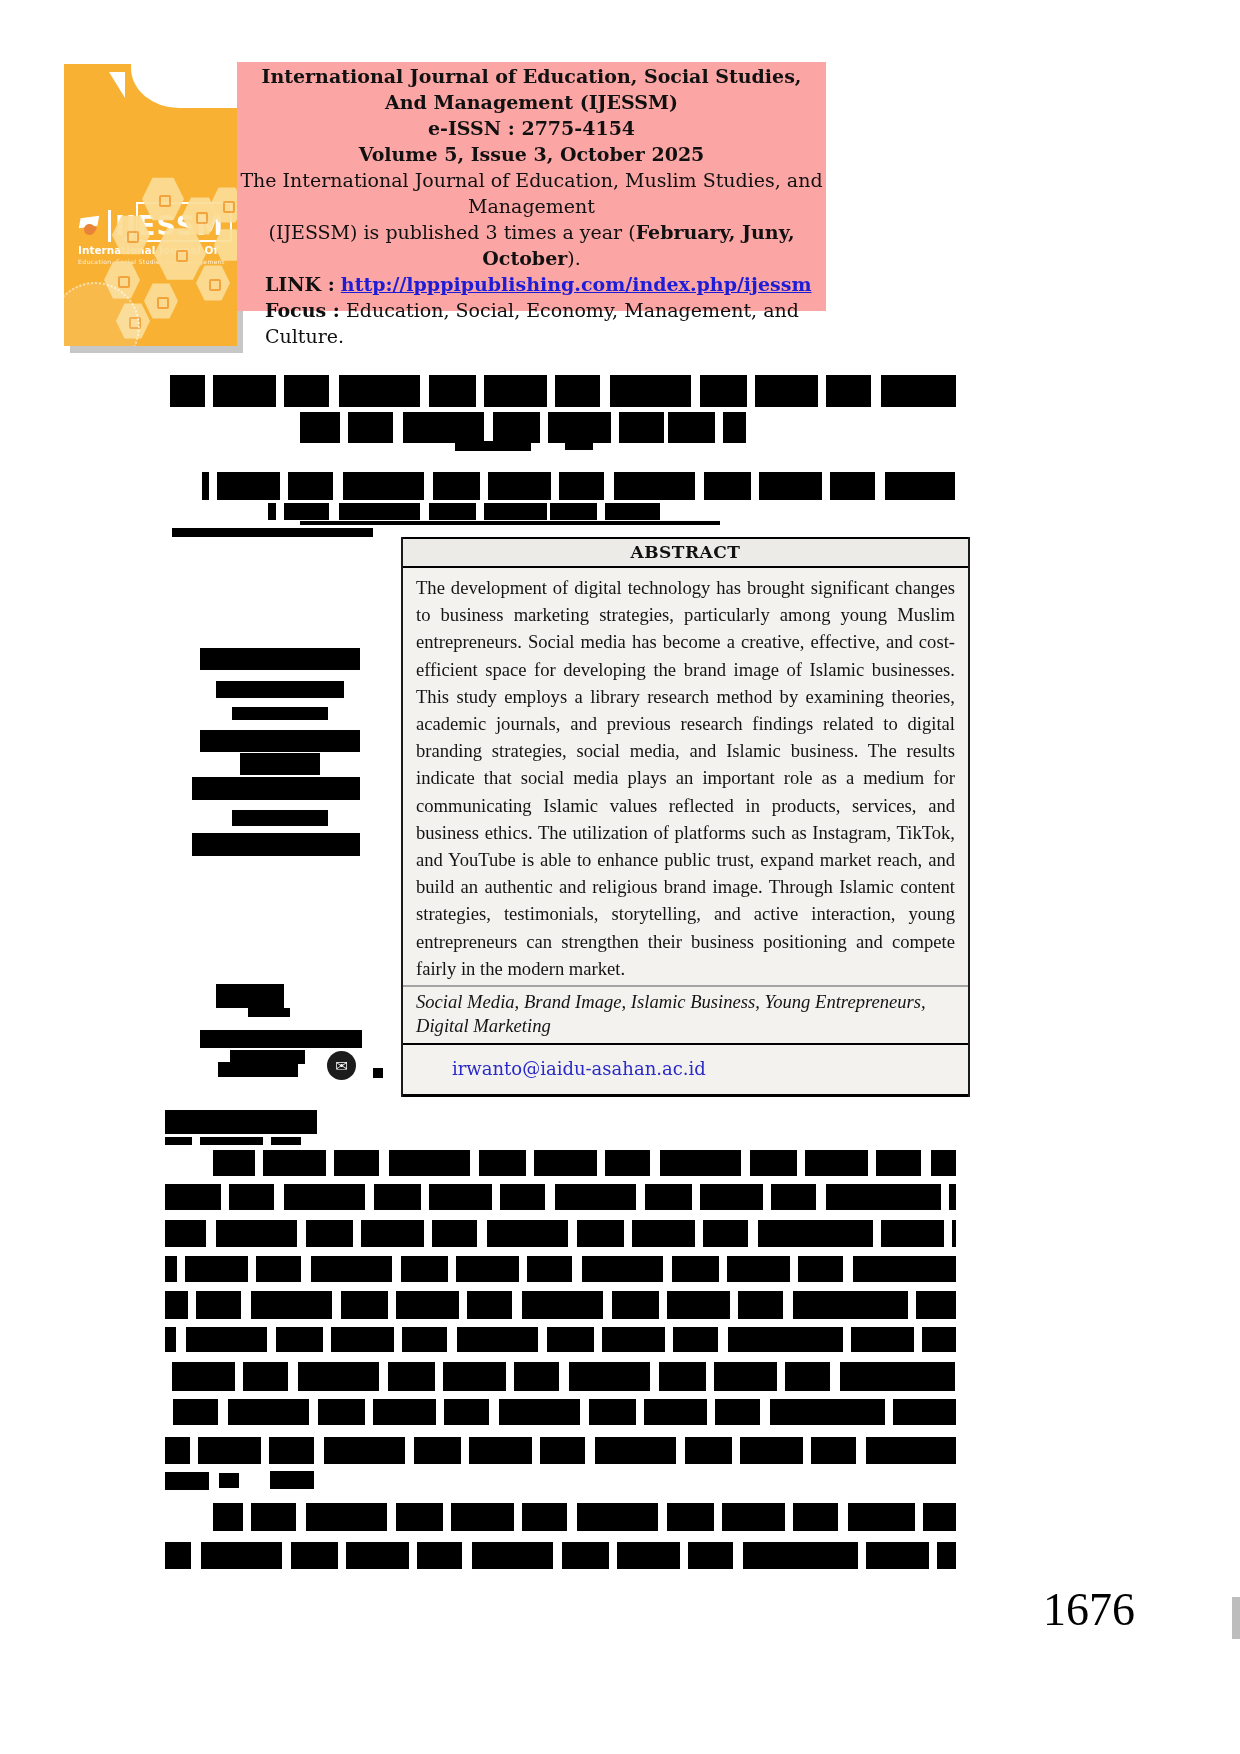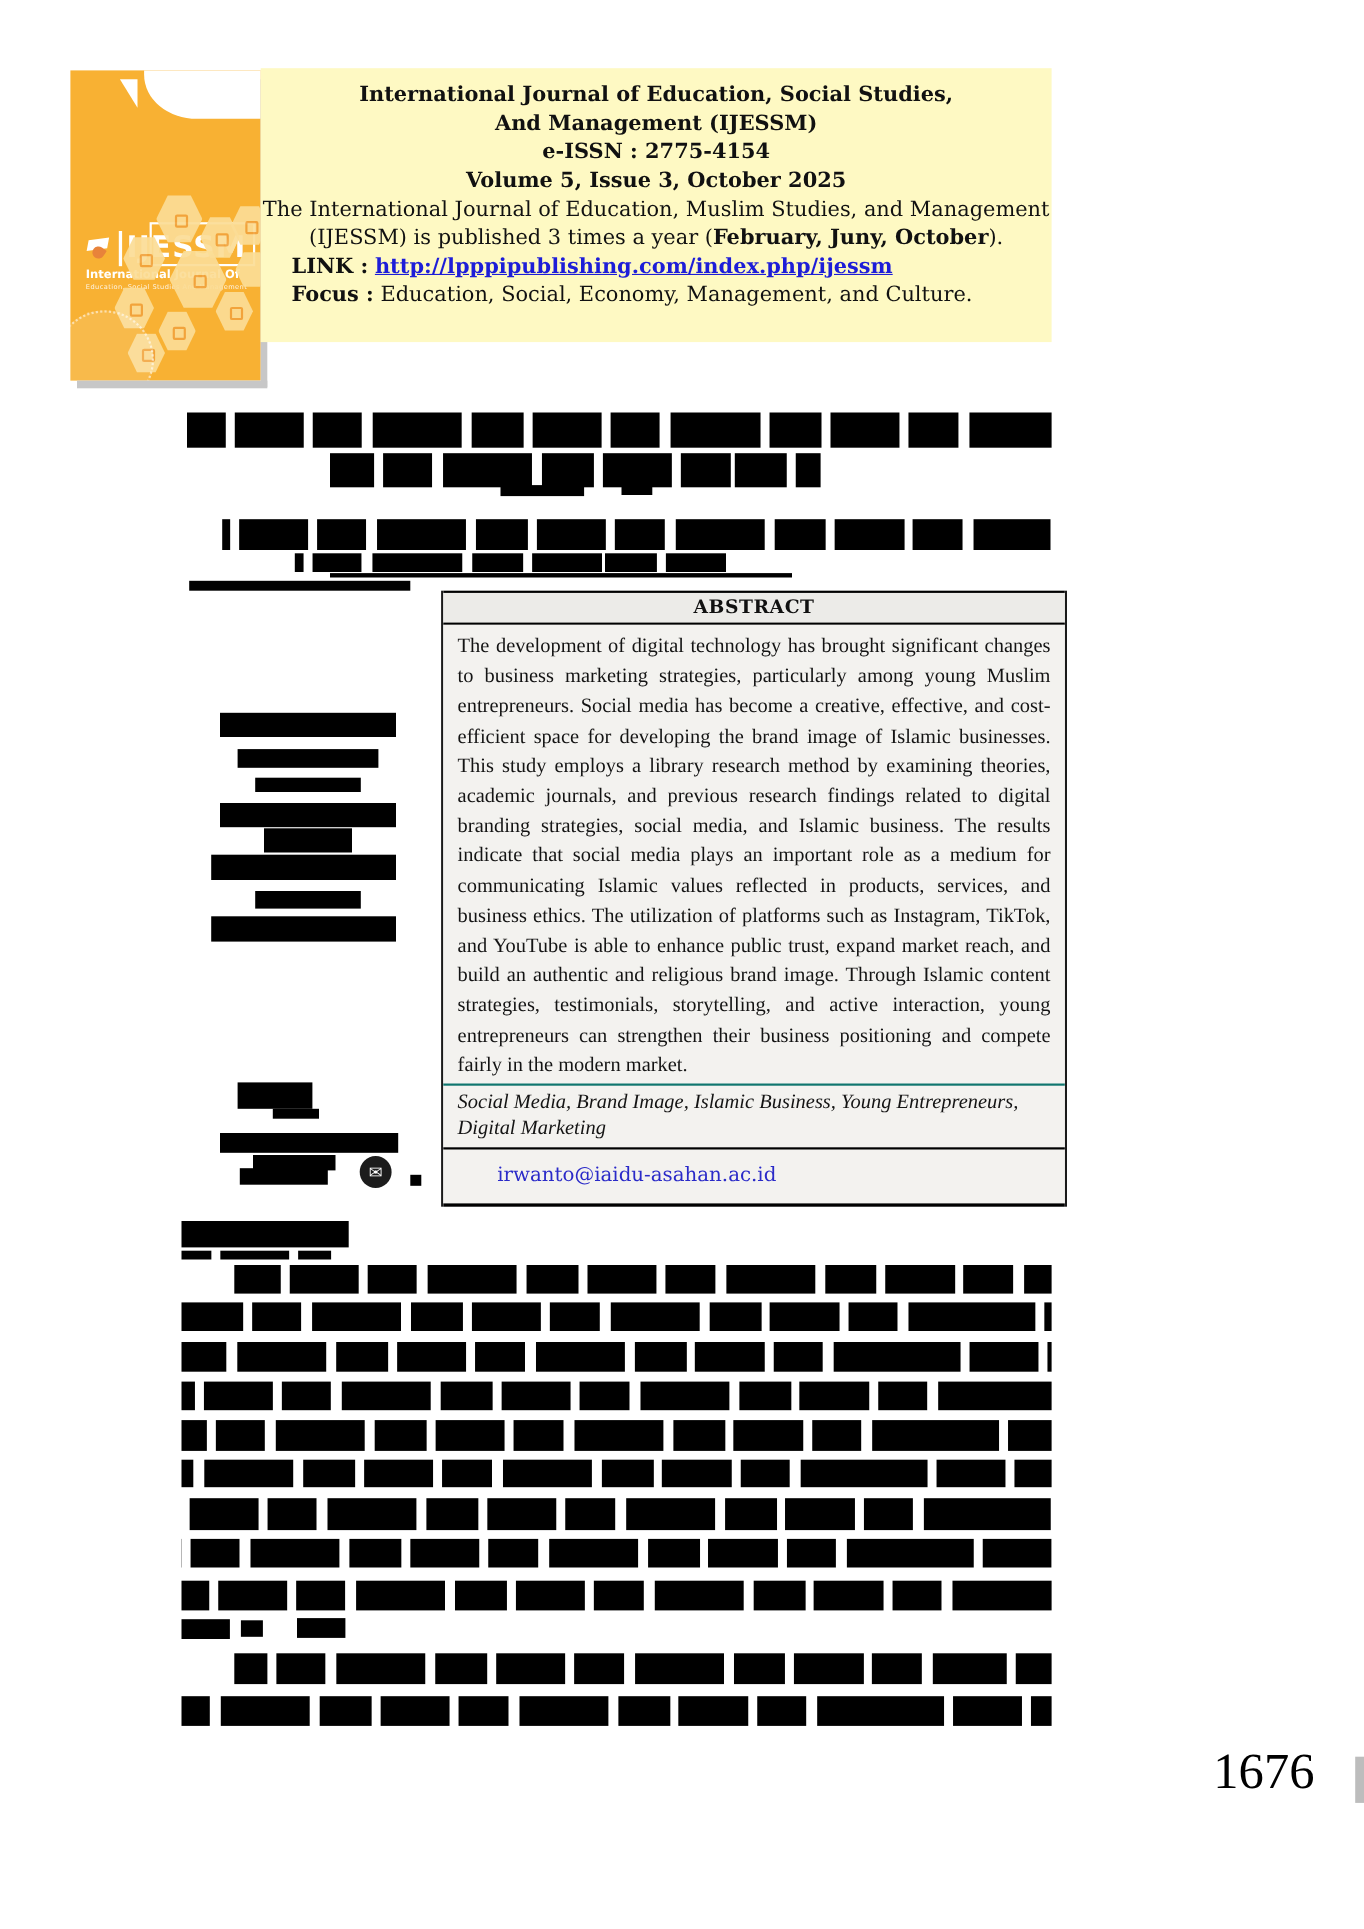--- a/index.html
+++ b/index.html
@@ -23,53 +23,53 @@
                 font-size:27px;letter-spacing:1px;line-height:30px;}
   .logo-sub{color:#fff;font-family:"DejaVu Sans",sans-serif;font-weight:bold;font-size:10.5px;margin-top:2px;}
   .logo-tag{color:rgba(255,255,255,0.85);font-family:"DejaVu Sans",sans-serif;font-size:6px;margin-top:2px;letter-spacing:.4px;}
   .hex{position:absolute;background:#FBDD96;clip-path:polygon(25% 4%,75% 4%,100% 50%,75% 96%,25% 96%,0 50%);opacity:.92;}
   .hex .dot{position:absolute;left:50%;top:50%;width:8px;height:8px;margin:-4px 0 0 -4px;border:2px solid #F1A23C;border-radius:2px;}
   .globe{position:absolute;left:-14px;bottom:-26px;width:86px;height:86px;border-radius:50%;
          border:2px dotted rgba(255,255,255,.55);background:rgba(255,255,255,.12);}
   .cover-shadow-r{position:absolute;left:237px;top:72px;width:6px;height:280px;background:#c7c7c7;}
   .cover-shadow-b{position:absolute;left:70px;top:346px;width:173px;height:7px;background:#c7c7c7;}
 
-  .headbox{position:absolute;left:237px;top:62px;width:719px;height:249px;background:#fef9c3;
-           padding-top:11px;box-sizing:border-box;font-size:19px;line-height:26px;}
+  .headbox{position:absolute;left:237px;top:62px;width:589px;height:249px;background:#fca5a5;
+           padding-top:1px;box-sizing:border-box;font-size:19px;line-height:26px;}
   .hb-c{text-align:center;}
   .hb-b{font-weight:bold;}
   .hb-left{padding-left:28px;text-align:left;}
   .hb-link a{color:#1D1DD8;font-weight:bold;text-decoration:underline;}
 
   
   .rb{position:absolute;background:#000;}
   .rl{position:absolute;background-image:repeating-linear-gradient(90deg,
         #000 0 47px,transparent 47px 55px,
         #000 55px 118px,transparent 118px 126px,
         #000 126px 171px,transparent 171px 181px,
         #000 181px 262px,transparent 262px 271px);}
 
   
   .tbl{position:absolute;left:401px;top:537px;width:569px;box-sizing:border-box;
        border-left:2px solid #1a1a1a;border-right:2px solid #1a1a1a;}
   .tbl-hdr{border-top:2px solid #000;border-bottom:2px solid #000;background:#ECEBE8;
            height:27px;line-height:27px;text-align:center;font-weight:bold;font-size:17px;letter-spacing:.5px;}
   .tbl-body{background:#F3F2EF;min-height:400px;padding:6px 13px 3px;box-sizing:border-box;
             font-family:"Liberation Serif",serif;font-size:18.6px;line-height:27.2px;text-align:justify;color:#141414;}
-  .tbl-kw{border-top:2px solid #0f766e;background:#F3F2EF;padding:3px 13px 5px;box-sizing:border-box;
+  .tbl-kw{border-top:2px solid #a3a3a3;background:#F3F2EF;padding:3px 13px 5px;box-sizing:border-box;
           font-family:"Liberation Serif",serif;font-style:italic;font-size:18.6px;line-height:24px;min-height:43px;color:#141414;}
   .tbl-em{border-top:2px solid #000;border-bottom:3px solid #000;background:#F3F2EF;
           padding:13px 13px 15px;box-sizing:border-box;font-size:18px;}
   .tbl-em a{color:#2A2AC8;text-decoration:none;margin-left:36px;}
 
   .mail-icon{position:absolute;left:327px;top:1051px;width:29px;height:29px;border-radius:50%;
              background:#1c1c1c;color:#fff;display:flex;align-items:center;justify-content:center;
              font-size:15px;font-family:"DejaVu Sans",sans-serif;}
 
-  .pageno{position:absolute;left:1103px;top:1583px;font-size:46px;font-family:"Liberation Serif",serif;color:#000;}
+  .pageno{position:absolute;left:1043px;top:1583px;font-size:46px;font-family:"Liberation Serif",serif;color:#000;}
   .pageno-strip{position:absolute;left:1232px;top:1597px;width:8px;height:42px;background:#bdbdbd;}
 </style>
 </head>
 <body>
 
 <div class="page">
 
   <div class="cover">
     <div class="cover-bubble"></div>
     <div class="cover-bubble-tail"></div>

